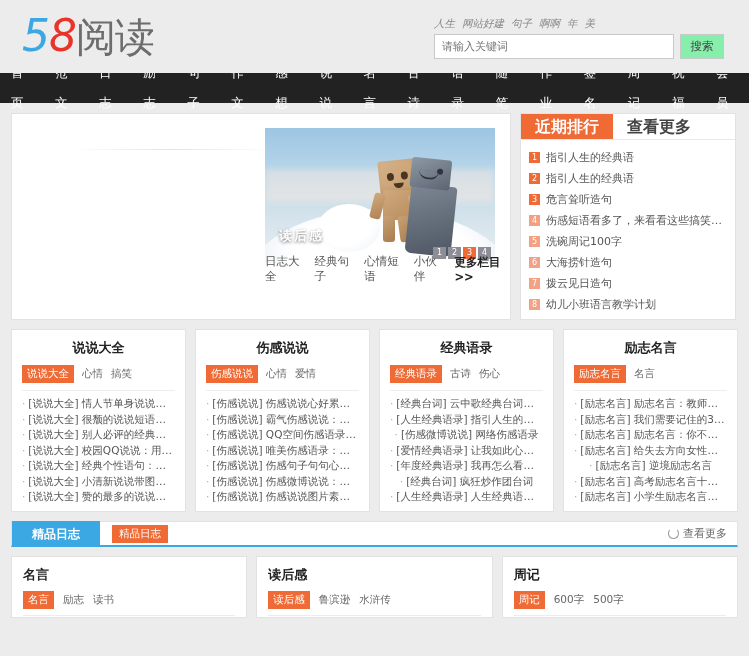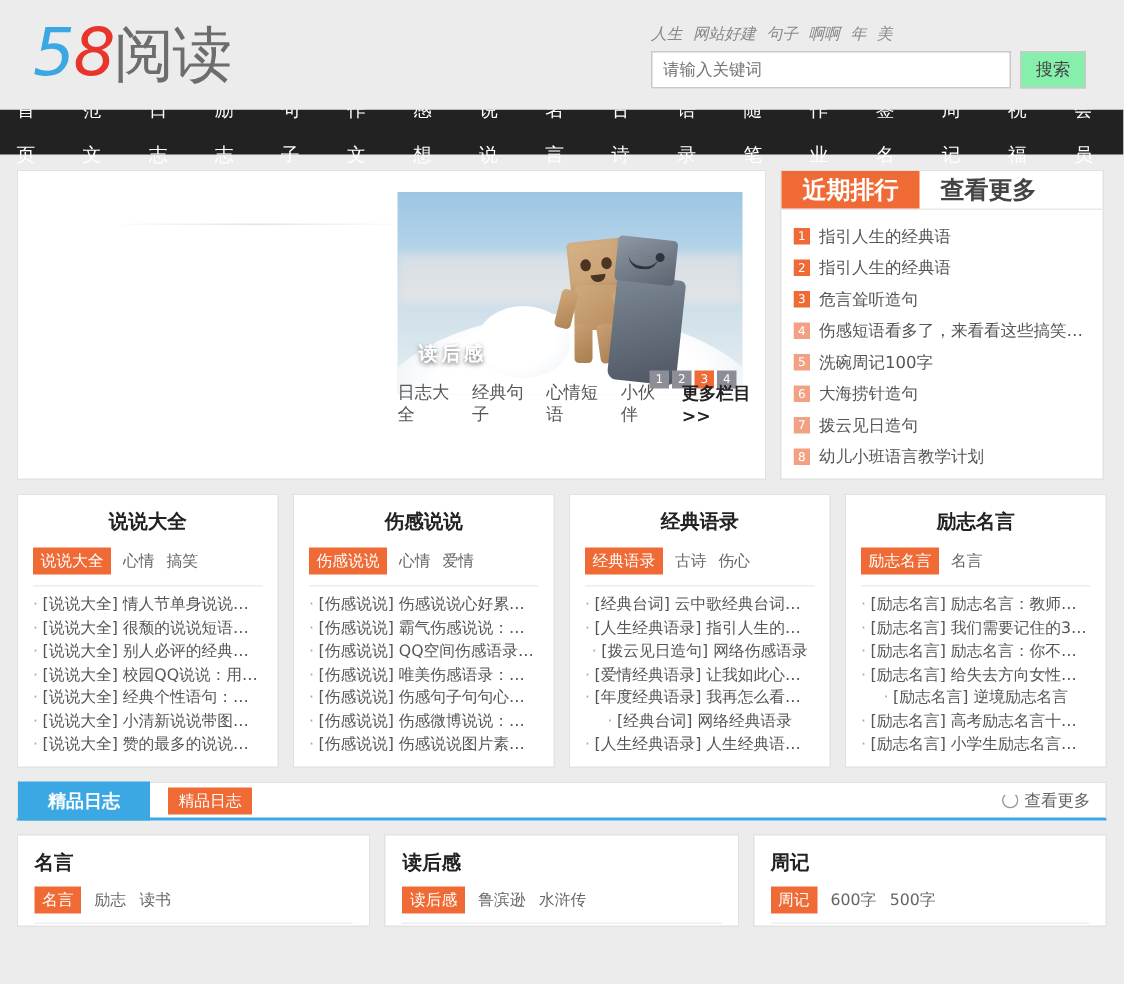--- a/index.html
+++ b/index.html
@@ -459,24 +459,24 @@
       <h3>经典语录</h3>
       <div class="subtabs">
         <span class="s on">经典语录</span>
         <span class="s">古诗</span>
         <span class="s">伤心</span>
       </div>
       <div class="sep"></div>
       <ul>
         <li><a>[经典台词] 云中歌经典台词说说</a></li>
         <li><a>[人生经典语录] 指引人生的经典语</a></li>
-        <li><a>[拨云见日造句] 网络伤感语录</a></li>
+        <li><a>[伤感微博说说] 网络伤感语录</a></li>
         <li><a>[爱情经典语录] 让我如此心疼的唯</a></li>
         <li><a>[年度经典语录] 我再怎么看你也要</a></li>
-        <li><a>[经典台词] 网络经典语录</a></li>
+        <li><a>[经典台词] 疯狂炒作团台词</a></li>
         <li><a>[人生经典语录] 人生经典语录：心</a></li>
       </ul>
     </div>
 
     <div class="col">
       <h3>励志名言</h3>
       <div class="subtabs">
         <span class="s on">励志名言</span>
         <span class="s">名言</span>
       </div>

